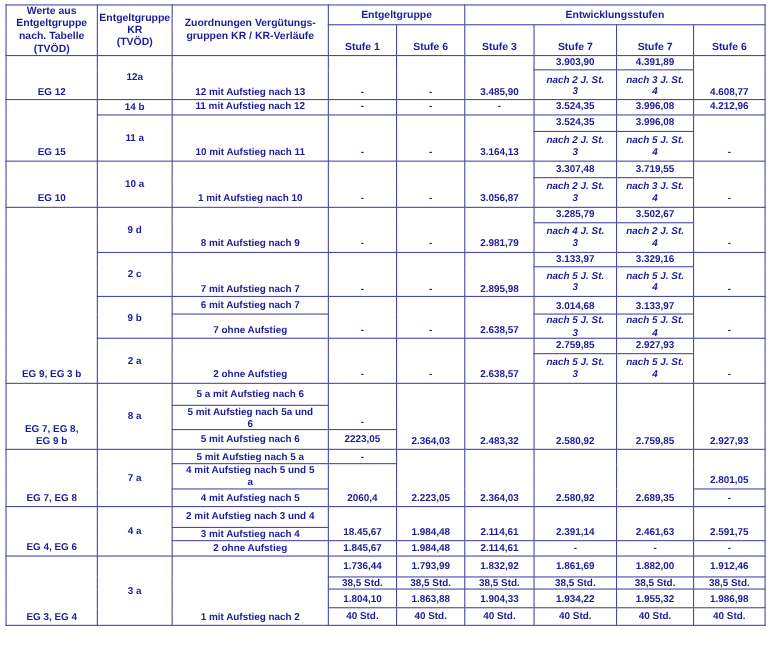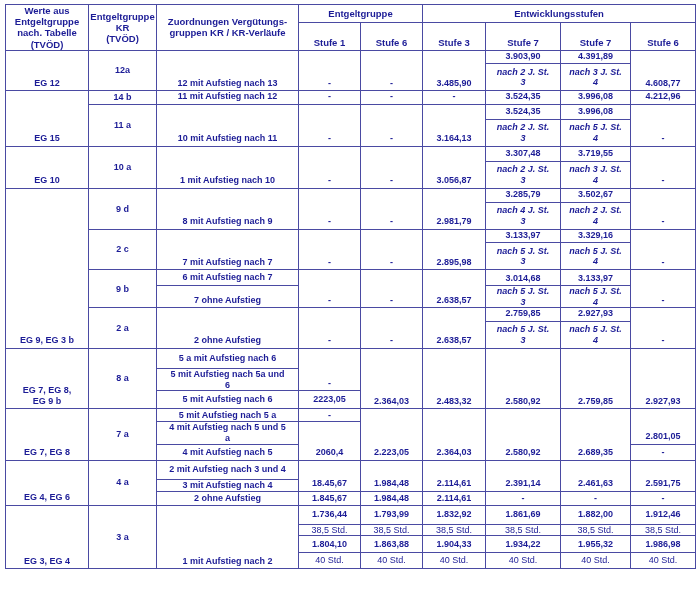--- a/index.html
+++ b/index.html
@@ -13,21 +13,21 @@
     font-size:9px;
     line-height:1.18;
     text-align:center;
     vertical-align:bottom;
     padding:0 1px 2px 1px;
     white-space:pre-line;
     overflow:hidden;
   }
   td.hd{font-size:9.5px;}
   td.vm{vertical-align:middle;padding-bottom:0;}
-  td.norm{font-weight:normal;}
+  td.norm{font-weight:bold;}
   td.nach{vertical-align:middle;padding-bottom:0;font-style:italic;}
 </style>
 </head>
 <body>
 
 <table>
   <colgroup>
     <col style="width:83px">
       <col style="width:68px">
       <col style="width:142px">

